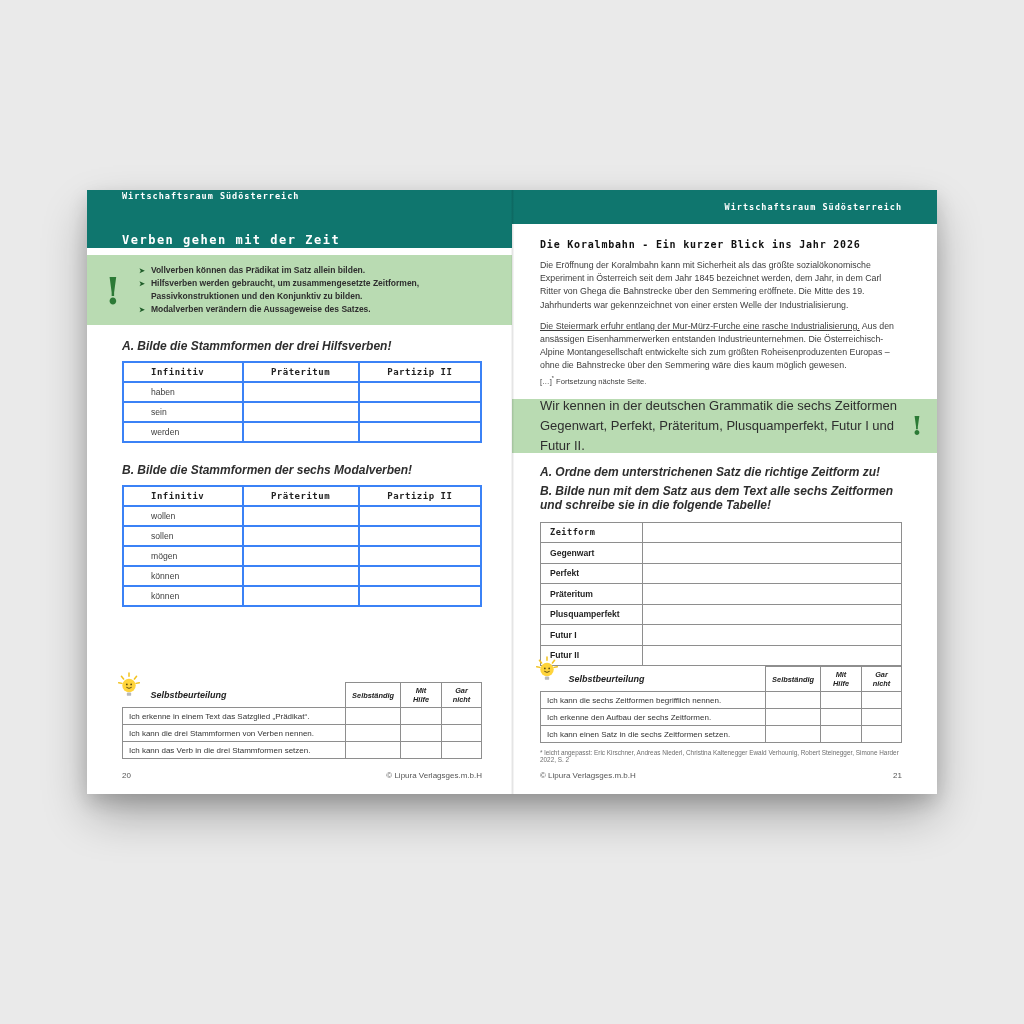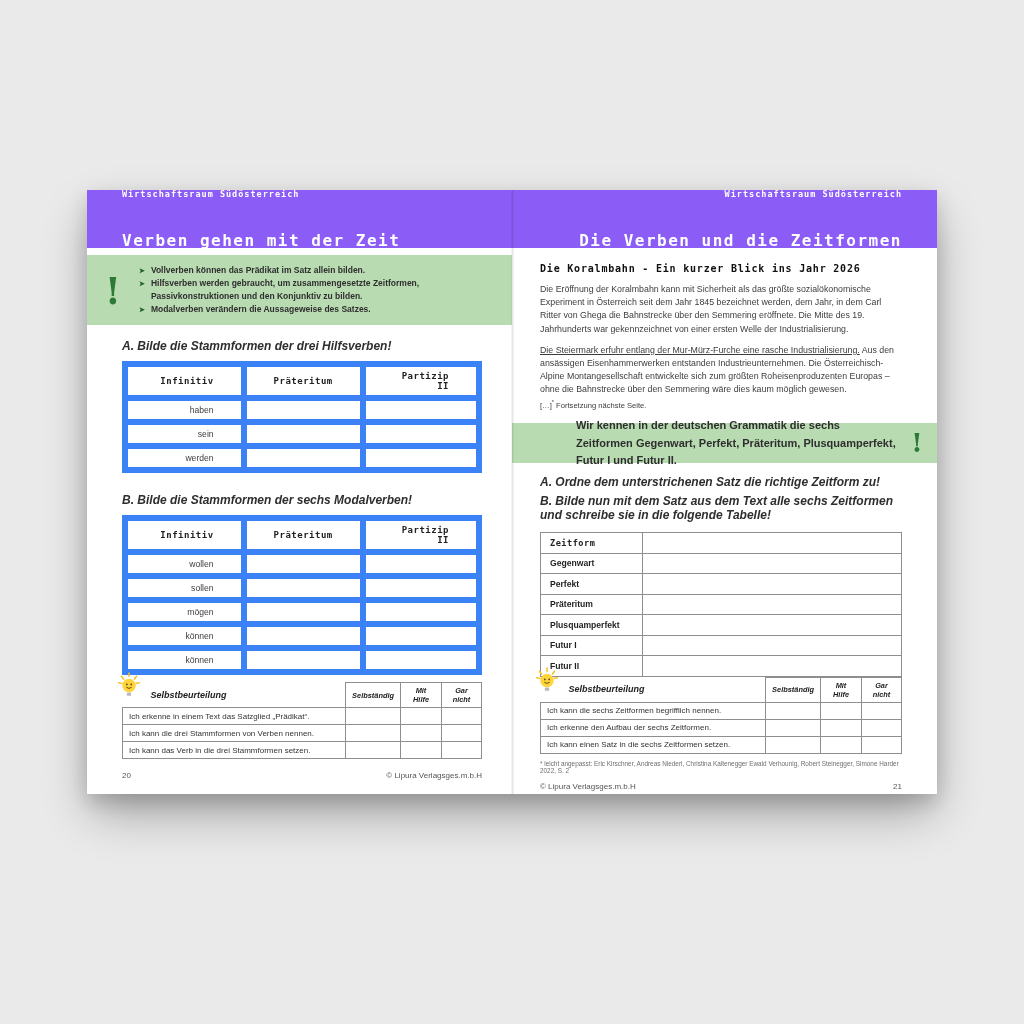--- a/index.html
+++ b/index.html
@@ -27,51 +27,51 @@
     display:flex; flex-direction:column;
     background:#fff;
     position:relative;
   }
   .page-left  { padding:0 0 14px 0; }
   .page-right { padding:0 0 14px 0; }
   .inset-l { padding-left:35px; padding-right:30px; }
   .inset-r { padding-left:28px; padding-right:35px; }
 
   .redhead {
-    height:58px; background:#8b5cf6; color:#fff;
+    height:58px; background:#0f766e; color:#fff;
     display:flex; flex-direction:column; justify-content:center;
     font-family:"DejaVu Sans Mono", monospace;
     gap:28px;
   }
   .redhead .kicker { font-size:8.5px; font-weight:bold; letter-spacing:1px; }
-  .redhead .title  { font-size:16px;  font-weight:bold; letter-spacing:1.5px; margin-top:4px; }
+  .redhead .title  { font-size:12px;  font-weight:bold; letter-spacing:1.5px; margin-top:4px; }
   .redhead.align-right { text-align:right; }
 
   .gap { height:7px; background:#fff; }
 
   .infobox {
     background:#b9dbb2; display:flex; align-items:center;
     min-height:64px; padding:9px 0;
   }
   .excl {
     font-family:"DejaVu Serif", serif; font-weight:bold;
     color:#2c7a36; line-height:1;
   }
   .excl-left  { font-size:36px; width:52px; text-align:center; flex:0 0 52px; transform:scaleY(1.05); }
   .excl-right { font-size:26px; width:40px; text-align:center; flex:0 0 40px; }
   .bullets { flex:1; padding-right:10px; }
   .bullet-line { display:flex; font-size:8.5px; font-weight:bold; color:#2e2e2e; line-height:1.5; }
   .bullet-glyph { color:#1e5c28; margin-right:6px; font-size:7px; line-height:1.9; }
-  .infobox-text { flex:1; font-size:11px; font-weight:bold; color:#2e2e2e; line-height:1.55; padding-left:28px;margin-left:36px; }
+  .infobox-text { flex:1; font-size:13px; font-weight:normal; color:#2e2e2e; line-height:1.55; padding-left:28px; }
 
   .section-line { font-size:12px; font-weight:bold; color:#2e2e2e;font-style:italic; }
 
   table { border-collapse:collapse; width:100%; }
   .wtable td, .wtable th {
-    border:6px solid #3b82f6; font-weight:normal; text-align:right;
+    border:2px solid #3b82f6; font-weight:normal; text-align:left;
     padding:4px 27px; height:20px; vertical-align:middle;
   }
   .wtable th {
     font-family:"DejaVu Sans Mono", monospace; font-weight:bold;
     font-size:9px; letter-spacing:0.5px; color:#222;
   }
   .wtable td { font-size:8.6px; color:#3d3d3d; }
   .wtable { border:1px solid #6f6f6f; }
 
   .ztable td { border:1px solid #8e8e8e; padding:4px 9px; height:20.5px; font-size:8.6px; }
@@ -250,21 +250,20 @@
       <div class="footer-row">
         <span>20</span>
         <span>© Lipura Verlagsges.m.b.H</span>
       </div>
     </div>
   </div>
 
   <div class="page page-right">
     <div class="redhead align-right inset-r">
       <div class="kicker">Wirtschaftsraum Südösterreich</div>
-      <div class="title">Die Verben und die Zeitformen</div>
     </div>
 
     <div class="inset-r" style="margin-top:15px;">
       <div class="article-title">Die Koralmbahn - Ein kurzer Blick ins Jahr 2026</div>
       <p class="para" style="margin-top:9px;">Die Eröffnung der Koralmbahn kann mit Sicherheit als das größte sozialökonomische Experiment in Österreich seit dem Jahr 1845 bezeichnet werden, dem Jahr, in dem Carl Ritter von Ghega die Bahnstrecke über den Semmering eröffnete. Die Mitte des 19. Jahrhunderts war gekennzeichnet von einer ersten Welle der Industrialisierung.</p>
       <p class="para" style="margin-top:8px;"><span class="u">Die Steiermark erfuhr entlang der Mur-Mürz-Furche eine rasche Industrialisierung.</span><span> Aus den ansässigen Eisenhammerwerken entstanden Industrieunternehmen. Die Österreichisch-Alpine Montangesellschaft entwickelte sich zum größten Roheisenproduzenten Europas – ohne die Bahnstrecke über den Semmering wäre dies kaum möglich gewesen.</span></p>
       <div class="continuation"><span>[…]</span><sup>*</sup><span> Fortsetzung nächste Seite.</span></div>
     </div>
 
     <div class="infobox" style="margin-top:14px; min-height:40px;">

